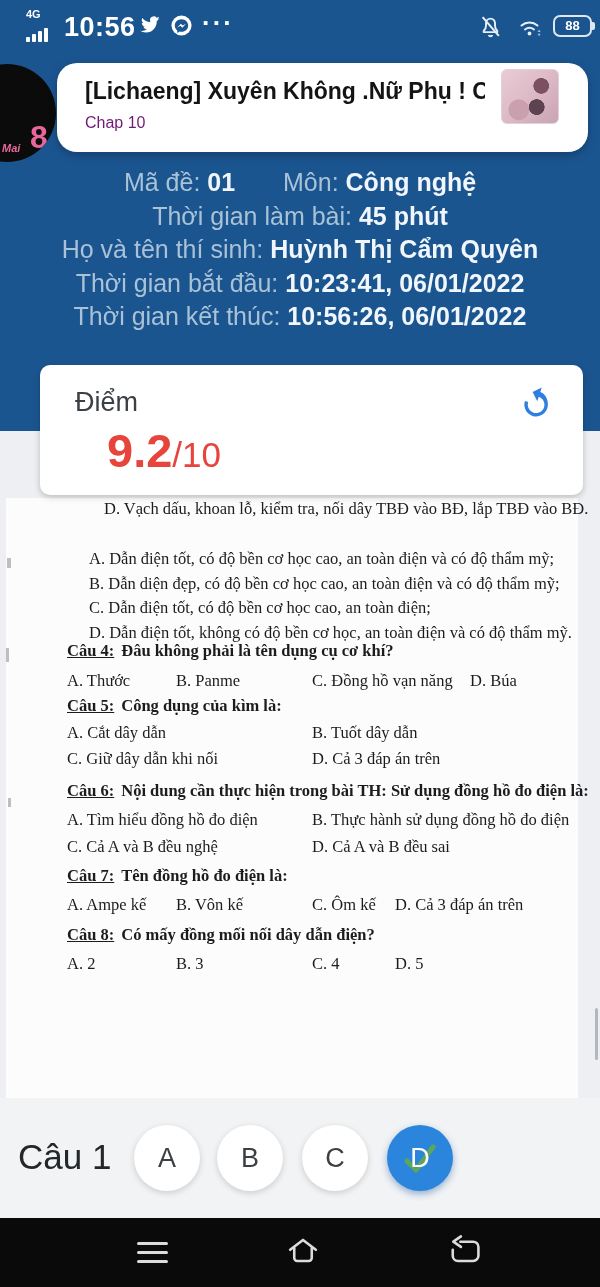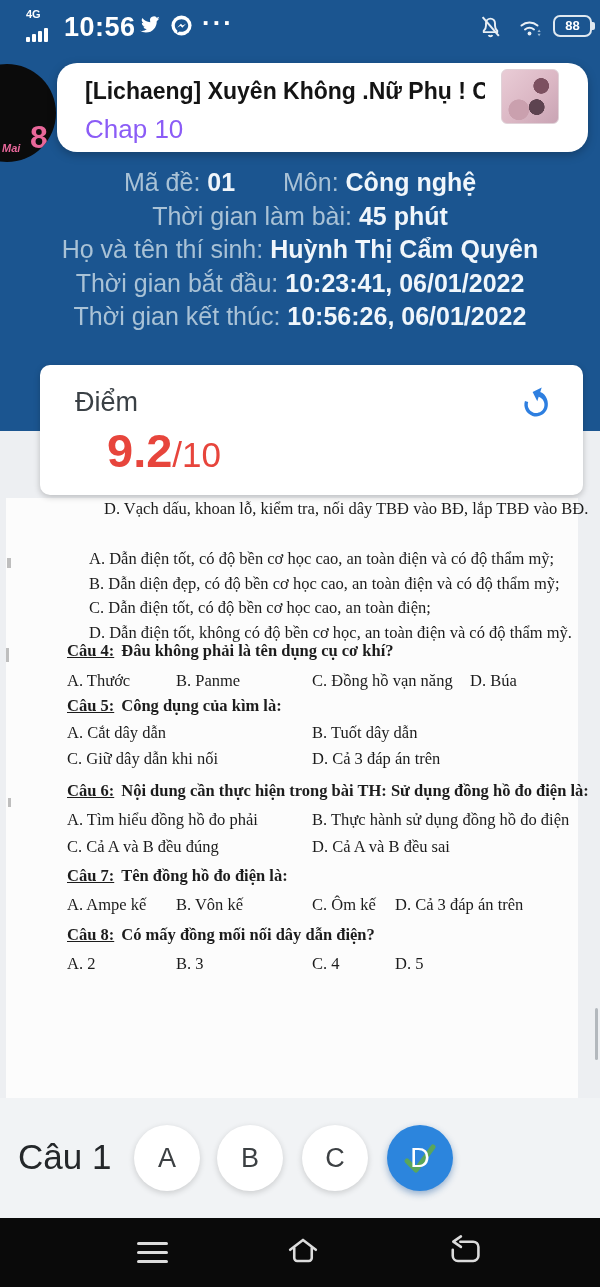--- a/index.html
+++ b/index.html
@@ -27,21 +27,21 @@
   .bubble { position:absolute; left:-42px; top:64px; width:98px; height:98px; border-radius:50%;
             background:#0b0b0b; z-index:3; overflow:hidden; }
   .bubble .b1 { position:absolute; left:44px; top:78px; color:#e8679a; font-size:11px; font-weight:bold; font-style:italic; }
   .bubble .b2 { position:absolute; left:72px; top:55px; color:#e8679a; font-size:32px; font-weight:bold; }
 
   
   .notif { position:absolute; left:57px; top:63px; width:531px; height:89px; background:#fff;
            border-radius:20px; z-index:4; box-shadow:0 3px 10px rgba(0,0,0,0.25); }
   .notif-title { position:absolute; left:28px; top:15px; width:400px; font-size:23px; font-weight:bold;
                  color:#141414; white-space:nowrap; overflow:hidden; }
-  .notif-sub { position:absolute; left:28px; top:51px; font-size:26px; color:#8b5cf6; }
+  .notif-sub { position:absolute; left:28px; top:51px; font-size:16px; color:#701a75; }
   .notif-thumb { position:absolute; right:29px; top:6px; width:58px; height:55px; border-radius:6px;
                  background:
                    radial-gradient(circle at 70% 30%, #7c5060 0 14%, transparent 15%),
                    radial-gradient(circle at 30% 75%, #caa0ae 0 18%, transparent 19%),
                    radial-gradient(circle at 62% 70%, #5d4350 0 15%, transparent 16%),
                    linear-gradient(135deg,#e9ccd6,#dbb7c4 55%,#c9a4b4);
                  border:1px solid #e0d2d8; }
 
   
   .exam-info { position:absolute; left:0; top:166px; width:600px; text-align:center;
@@ -203,23 +203,23 @@
       <span class="opt c1" style="top:225px">A. Cắt dây dẫn</span>
       <span class="opt c3" style="top:225px">B. Tuốt dây dẫn</span>
       <span class="opt c1" style="top:251px">C. Giữ dây dẫn khi nối</span>
       <span class="opt c3" style="top:251px">D. Cả 3 đáp án trên</span>
     </div>
 
     <div class="doc-line" style="top:283px; left:61px">
       <span class="q-label">Câu 6:</span><span class="q-title">Nội dung cần thực hiện trong bài TH: Sử dụng đồng hồ đo điện là:</span>
     </div>
     <div>
-      <span class="opt c1" style="top:312px">A. Tìm hiểu đồng hồ đo phải</span>
+      <span class="opt c1" style="top:312px">A. Tìm hiểu đồng hồ đo điện</span>
       <span class="opt c3" style="top:312px">B. Thực hành sử dụng đồng hồ đo điện</span>
-      <span class="opt c1" style="top:339px">C. Cả A và B đều đúng</span>
+      <span class="opt c1" style="top:339px">C. Cả A và B đều nghệ</span>
       <span class="opt c3" style="top:339px">D. Cả A và B đều sai</span>
     </div>
 
     <div class="doc-line" style="top:368px; left:61px">
       <span class="q-label">Câu 7:</span><span class="q-title">Tên đồng hồ đo điện là:</span>
     </div>
     <div>
       <span class="opt c1" style="top:397px">A. Ampe kế</span>
       <span class="opt c2" style="top:397px">B. Vôn kế</span>
       <span class="opt c3" style="top:397px">C. Ôm kế</span>

